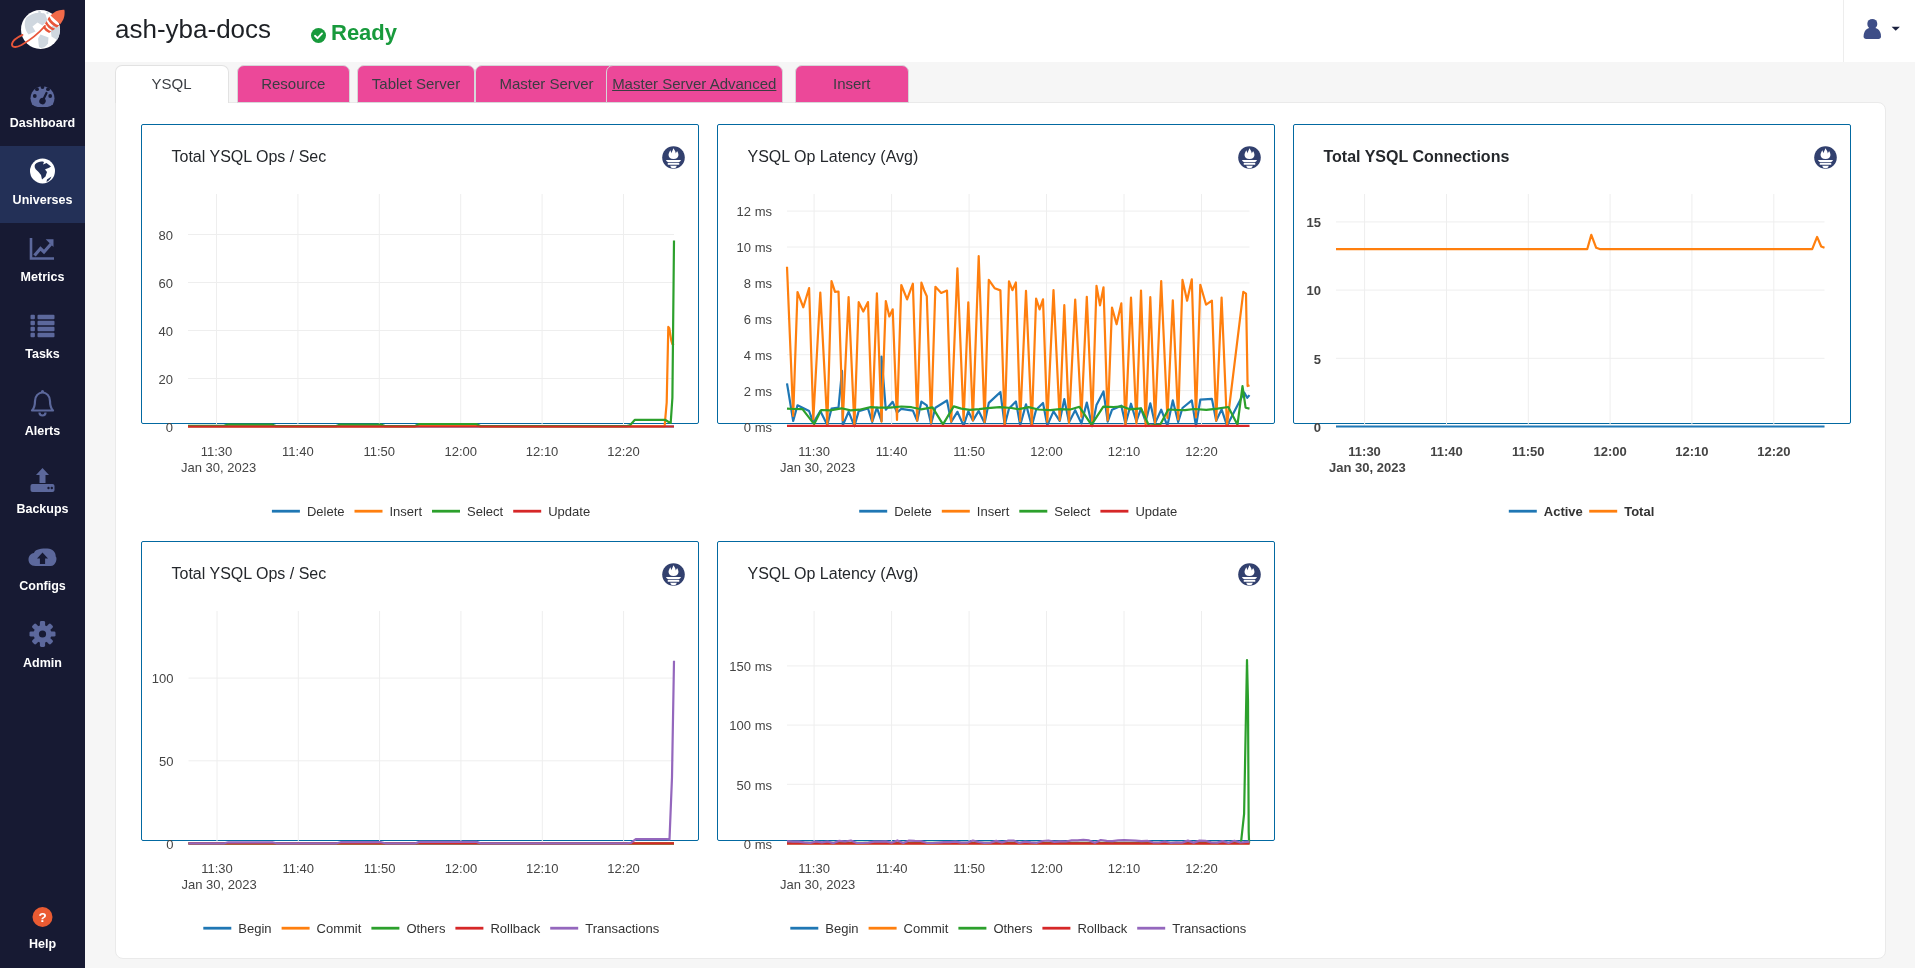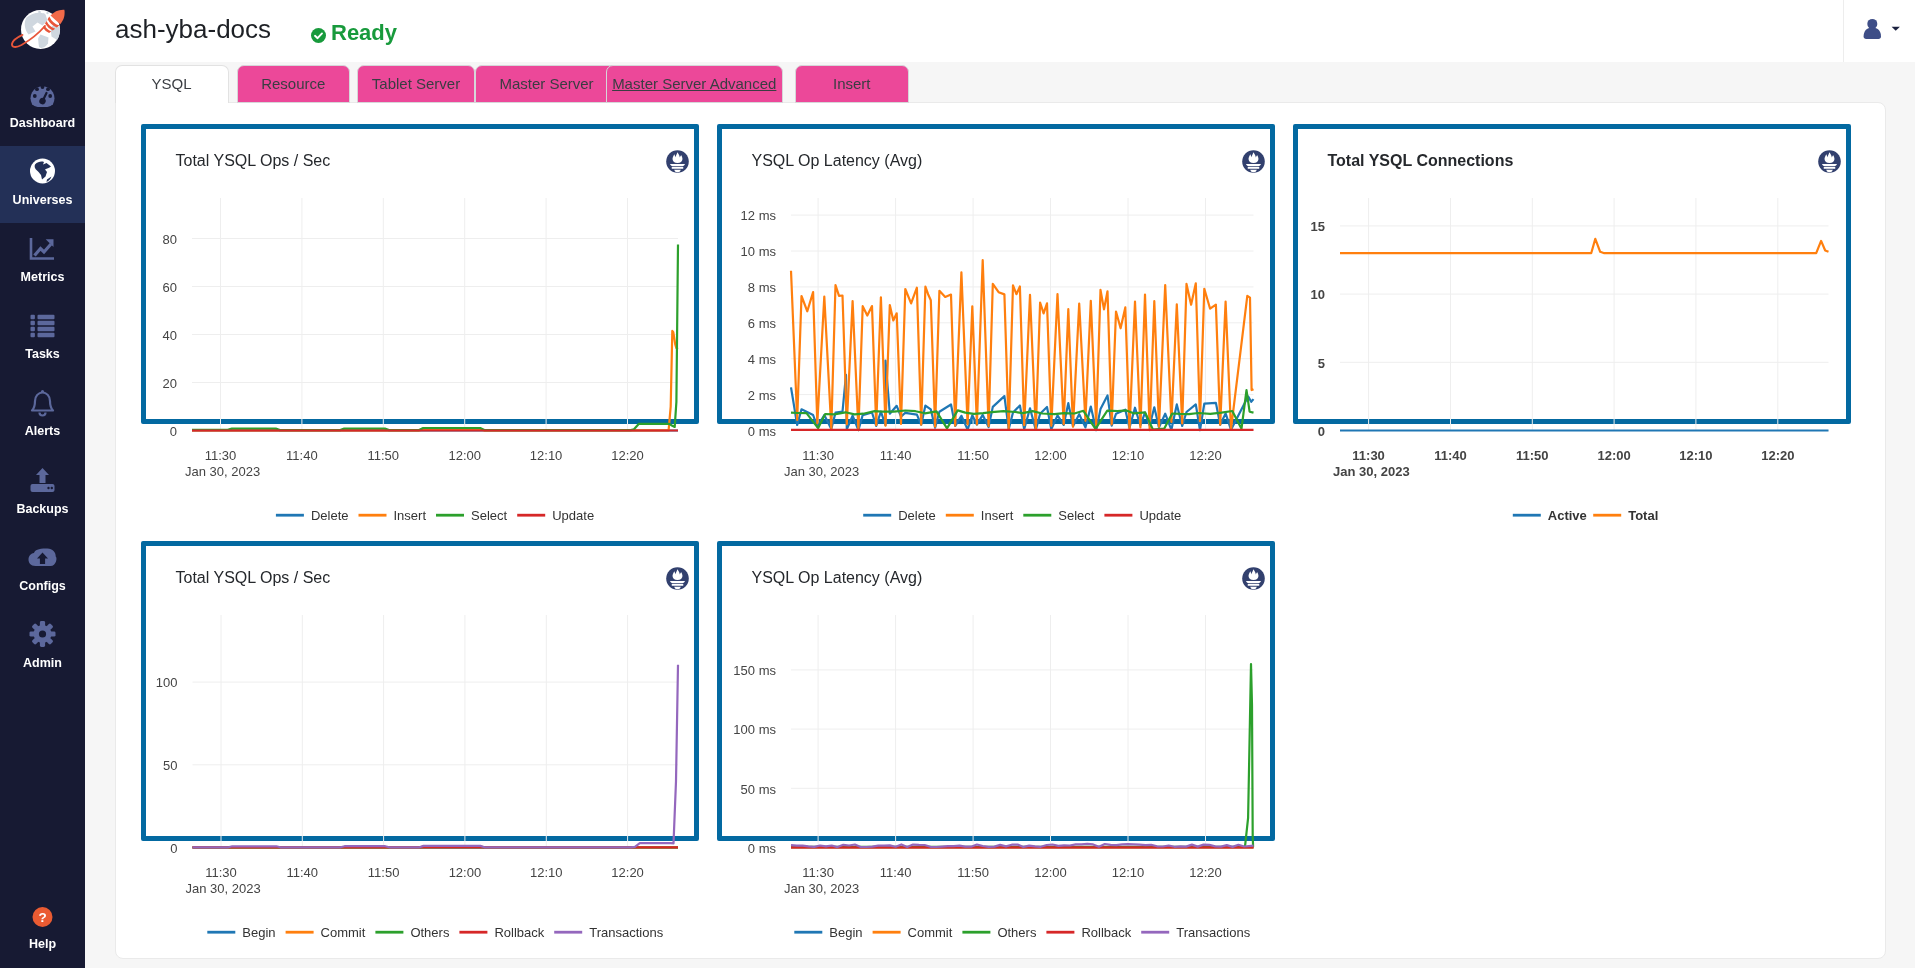--- a/index.html
+++ b/index.html
@@ -5,21 +5,21 @@
   font-family:"Liberation Sans", sans-serif; position:relative; }
 #header { position:absolute; left:85px; top:0; width:1830px; height:62px; background:#fff; }
 #title { position:absolute; left:115px; top:14px; font-size:26px; font-weight:normal; color:#1d2025; }
 #ready { position:absolute; left:311px; top:20px; color:#189a3c; font-size:22px; font-weight:bold; }
 #userdiv { position:absolute; left:1843px; top:0; width:1px; height:62px; background:#ededed; }
 #panel { position:absolute; left:114.5px; top:101.5px; width:1771px; height:857px;
   background:#fff; border:1px solid #eaeaea; border-radius:0 8px 8px 8px; }
 .tab { position:absolute; top:65px; height:37.5px; background:#ec4899; border:1px solid #d6d6d9;
   border-radius:7px 7px 0 0; text-align:center; line-height:35px; font-size:15px; color:#3a3d42; }
 .tab.active { background:#fff; border-bottom:none; height:38px; z-index:5; border-color:#e2e2e2; }
-.card { position:absolute; width:558.5px; height:300px; background:#fff; border:5px solid #0369a1;
+.card { position:absolute; width:558.5px; height:300px; background:#fff; border:1px solid #0369a1;
   border-radius:2px; z-index:2; }
 </style></head>
 <body>
 <svg width="85" height="968" viewBox="0 0 85 968" font-family="Liberation Sans, sans-serif" style="position:absolute;left:0;top:0">
 <rect width="85" height="968" fill="#171a33"></rect>
 <rect x="0" y="146" width="85" height="77" fill="#233057"></rect>
 <g transform="translate(40.5,29.5)">
 <circle r="19.5" fill="#fff"></circle>
 <g fill="#cfd7df">
 <path d="M-14,-12 C-8,-17 0,-18 5,-15 L7,-9 L2,-4 L-3,-7 L-8,-3 L-5,2 L-12,5 C-16,0 -17,-7 -14,-12 Z"></path>

